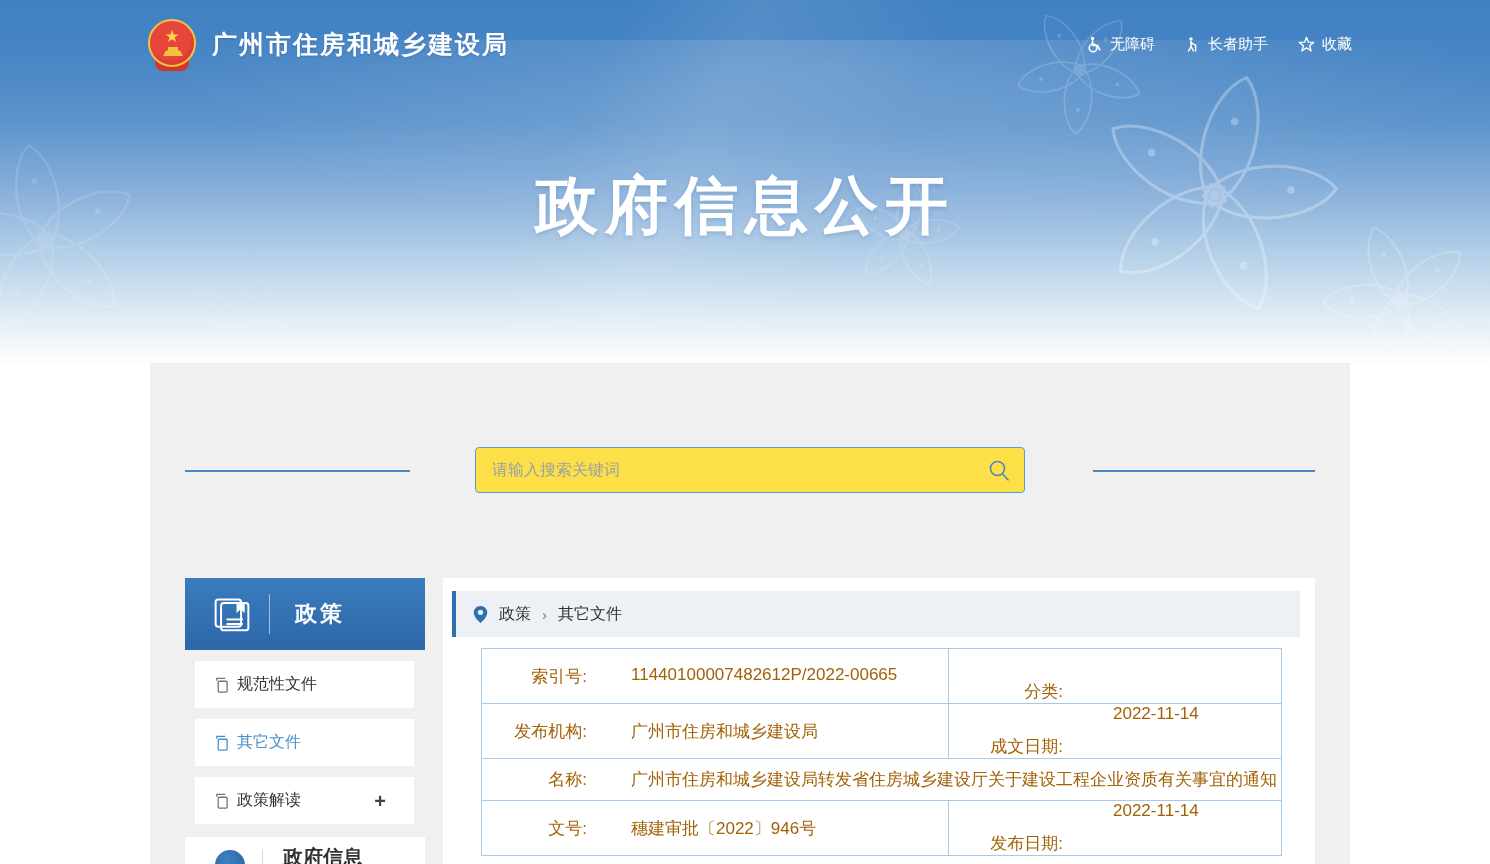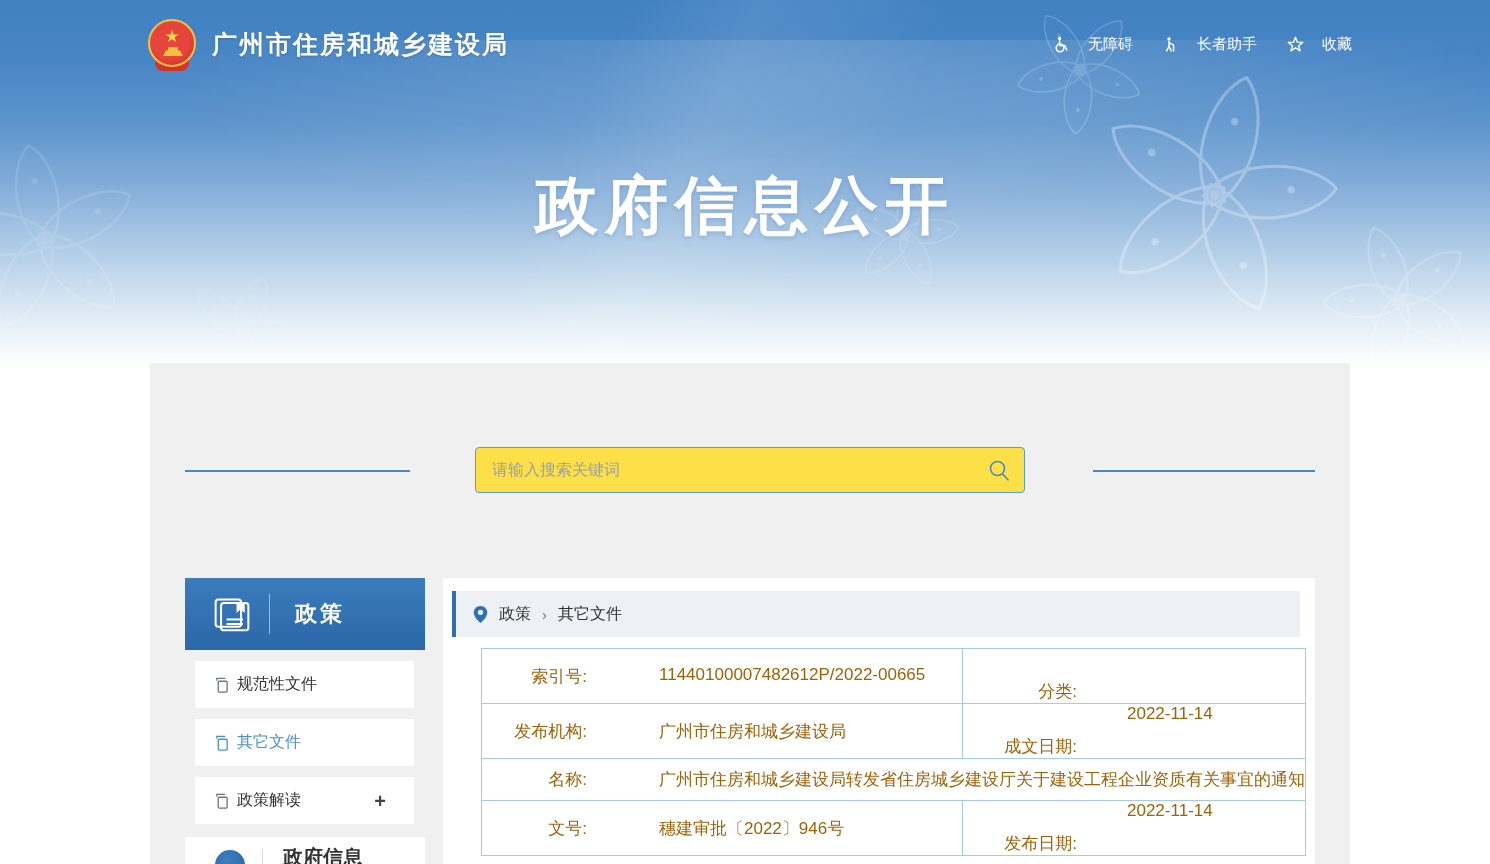--- a/index.html
+++ b/index.html
@@ -34,21 +34,21 @@
     position:absolute; left:2px; top:2px; width:48px; height:48px; border-radius:50%;
     background:radial-gradient(circle at 45% 40%, #e5453a 55%, #c8281f 100%);
     border:2px solid #f3c23e; display:flex; align-items:center; justify-content:center;
   }
   .emblem-star { color:#ffd34d; font-size:17px; line-height:1; margin-top:-14px; }
   .emblem-gate { position:absolute; left:13px; bottom:9px; width:20px; height:9px; background:#f3c23e;
     clip-path:polygon(0 100%,15% 40%,25% 40%,25% 0,75% 0,75% 40%,85% 40%,100% 100%); }
   .site-name { color:#ffffff; font-size:25px; font-weight:bold; letter-spacing:2px; text-shadow:0 1px 2px rgba(0,60,120,.25); }
 
   .top-links { display:flex; align-items:center; gap:30px; }
-  .top-link { display:flex; align-items:center; gap:18px; color:#ffffff; font-size:15px; cursor:pointer; }
+  .top-link { display:flex; align-items:center; gap:7px; color:#ffffff; font-size:15px; cursor:pointer; }
   .top-link svg { display:block; }
 
   .banner-title-wrap { position:absolute; left:0; top:163px; width:100%; text-align:center; z-index:2; }
   .banner-title {
     display:inline-block; color:#ffffff; font-size:63px; font-weight:bold;
     letter-spacing:7px; text-shadow:0 2px 4px rgba(30,80,140,0.18);
   }
 
   
   .content-col { position:absolute; left:150px; top:363px; width:1200px; height:501px; background:#f0f0f0; }
@@ -108,21 +108,21 @@
   .pin-ic { margin-right:11px; display:flex; }
   .crumb { font-size:16px; color:#333; cursor:pointer; }
   .crumb.current { cursor:pointer; }
   .crumb-sep { margin:0 11px; color:#777; font-size:15px; }
 
   
   table.detail { position:absolute; left:38px; top:70px; border-collapse:collapse; table-layout:fixed; }
   table.detail td { border:1px solid #a9c9e8; height:42px; padding:0; background:#fff; }
   .cell { display:flex; align-items:flex-start; font-size:17px; color:#a16207;gap:38px; }
   .lbl { width:105px; text-align:right; flex:none; }
-  .val { margin-left:34px; white-space:nowrap; }
+  .val { margin-left:6px; white-space:nowrap; }
   td.rcell .lbl { width:114px;margin-top:31px; }
   td.rcell .val { margin-left:12px; }
 </style>
 </head>
 <body>
 
 <div class="banner">
   <svg class="flowers" width="1490" height="363">
     <defs>
       <g id="flower">

